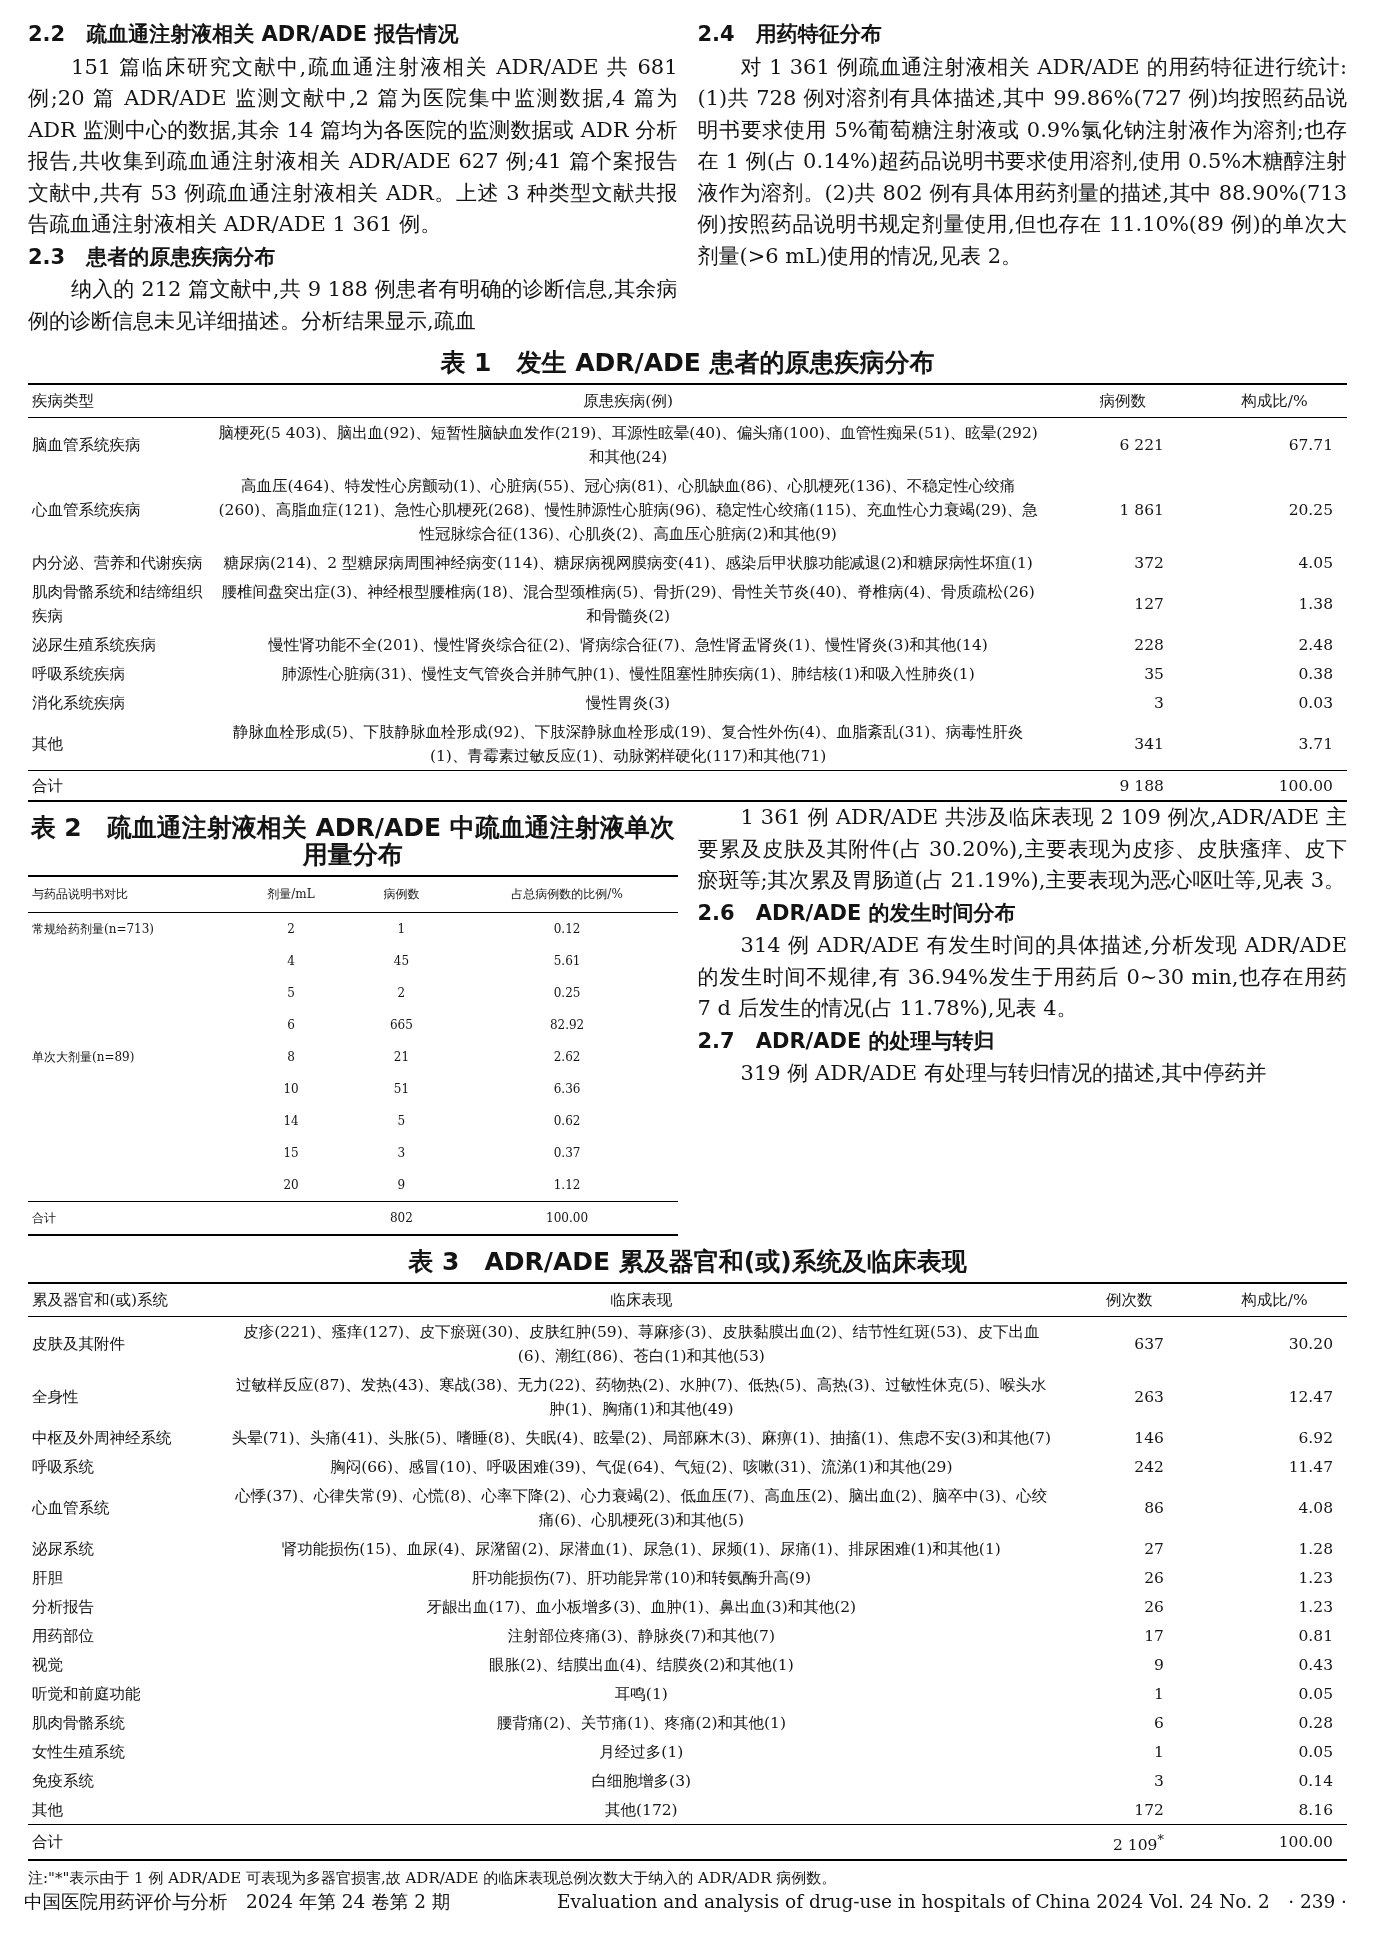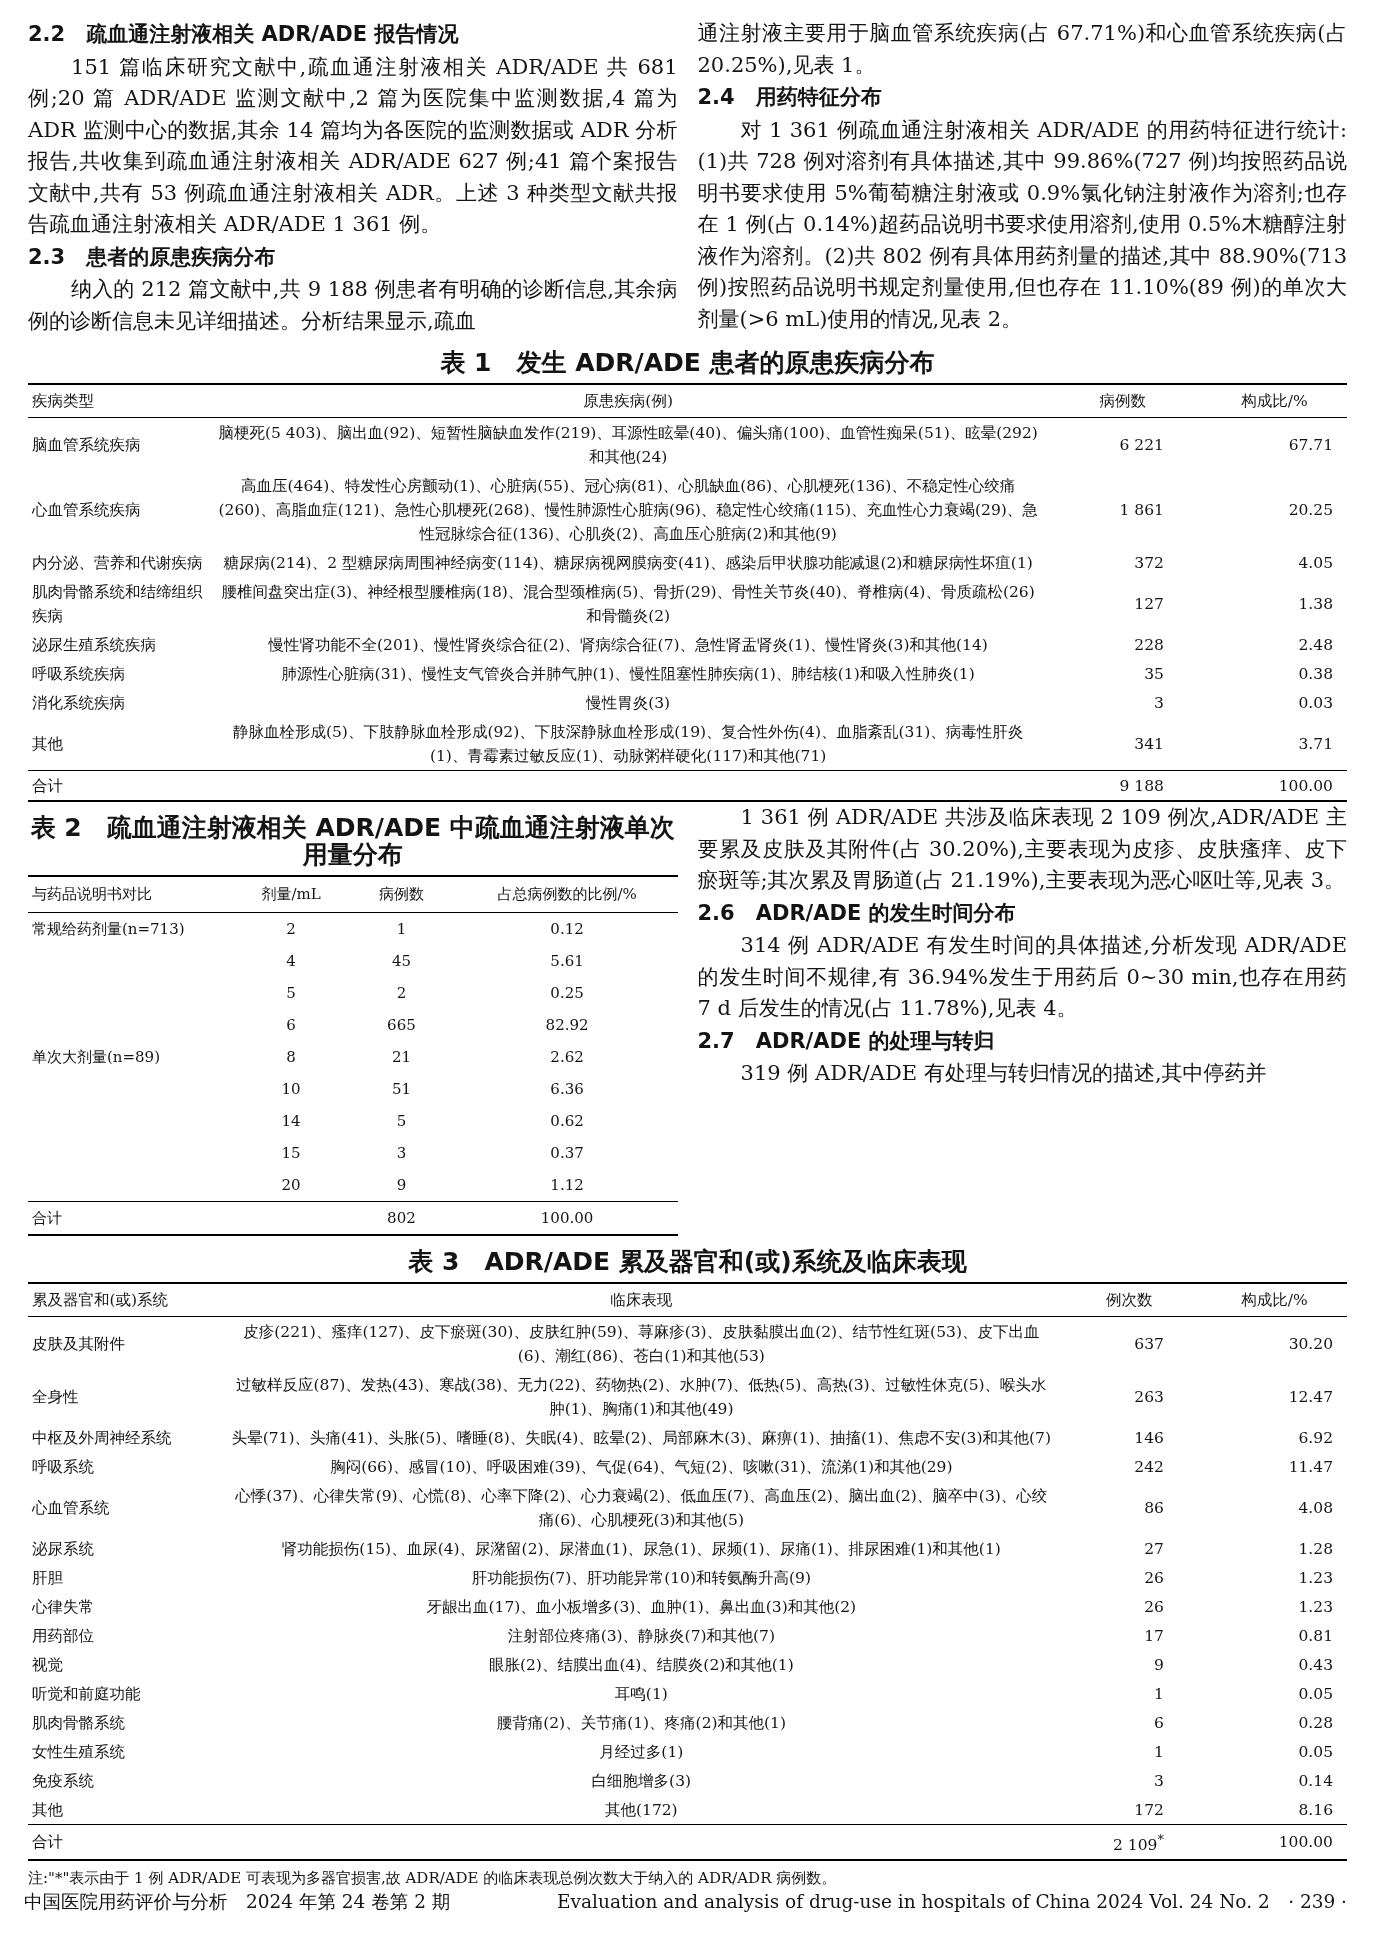--- a/index.html
+++ b/index.html
@@ -35,21 +35,21 @@
   .tbl td{ padding:2.5px 4px; vertical-align:middle; }
   .tbl thead tr{ border-bottom:1.3px solid #000; }
   .tbl .total-row{ border-top:1.3px solid #000; }
   .al{ text-align:left; }
   .ac{ text-align:center; }
   .ar{ text-align:right; }
   .t1 td, .t1 th, .t3 td, .t3 th{ line-height:24px; }
   .t1 td.numcase, .t3 td.numcase{ padding-right:38px; }
   .t1 td.numpct,  .t3 td.numpct { padding-right:14px; }
   .t1 th.hnum, .t3 th.hnum{ text-align:center; }
-  .t2{ font-size:15px; }
+  .t2{ font-size:12px; }
   .t2 td, .t2 th{ line-height:27px; }
   .mid{ margin-top:0; }
   .t2-title div{ line-height:27px; }
   .note{
     font-size:15px; line-height:22px; margin-top:6px; text-align:left;
   }
   .footer{
     position:absolute; left:24px; right:28px; bottom:26px;
     display:flex; justify-content:space-between; align-items:baseline;
     font-size:18.5px;
@@ -61,21 +61,20 @@
 <div class="page">
 
   <div class="cols">
     <div class="col">
       <h3 class="sec-h">2.2　疏血通注射液相关 ADR/ADE 报告情况</h3>
       <p class="para indent">151 篇临床研究文献中,疏血通注射液相关 ADR/ADE 共 681 例;20 篇 ADR/ADE 监测文献中,2 篇为医院集中监测数据,4 篇为 ADR 监测中心的数据,其余 14 篇均为各医院的监测数据或 ADR 分析报告,共收集到疏血通注射液相关 ADR/ADE 627 例;41 篇个案报告文献中,共有 53 例疏血通注射液相关 ADR。上述 3 种类型文献共报告疏血通注射液相关 ADR/ADE 1 361 例。</p>
       <h3 class="sec-h">2.3　患者的原患疾病分布</h3>
       <p class="para indent">纳入的 212 篇文献中,共 9 188 例患者有明确的诊断信息,其余病例的诊断信息未见详细描述。分析结果显示,疏血</p>
     </div>
     <div class="col">
-      <p class="para">通注射液主要用于脑血管系统疾病(占 67.71%)和心血管系统疾病(占 20.25%),见表 1。</p>
       <h3 class="sec-h">2.4　用药特征分布</h3>
       <p class="para indent">对 1 361 例疏血通注射液相关 ADR/ADE 的用药特征进行统计:(1)共 728 例对溶剂有具体描述,其中 99.86%(727 例)均按照药品说明书要求使用 5%葡萄糖注射液或 0.9%氯化钠注射液作为溶剂;也存在 1 例(占 0.14%)超药品说明书要求使用溶剂,使用 0.5%木糖醇注射液作为溶剂。(2)共 802 例有具体用药剂量的描述,其中 88.90%(713 例)按照药品说明书规定剂量使用,但也存在 11.10%(89 例)的单次大剂量(&gt;6 mL)使用的情况,见表 2。</p>
     </div>
   </div>
 
   <div class="tbl-title">表 1　发生 ADR/ADE 患者的原患疾病分布</div>
   <table class="tbl t1">
     <colgroup>
         <col style="width:14%">
         <col style="width:63%">
@@ -322,21 +321,21 @@
       </tr>
 
       <tr>
         <td class="al">肝胆</td>
         <td class="ac">肝功能损伤(7)、肝功能异常(10)和转氨酶升高(9)</td>
         <td class="ar numcase">26</td>
         <td class="ar numpct">1.23</td>
       </tr>
 
       <tr>
-        <td class="al">心律失常</td>
+        <td class="al">分析报告</td>
         <td class="ac">牙龈出血(17)、血小板增多(3)、血肿(1)、鼻出血(3)和其他(2)</td>
         <td class="ar numcase">26</td>
         <td class="ar numpct">1.23</td>
       </tr>
 
       <tr>
         <td class="al">用药部位</td>
         <td class="ac">注射部位疼痛(3)、静脉炎(7)和其他(7)</td>
         <td class="ar numcase">17</td>
         <td class="ar numpct">0.81</td>

